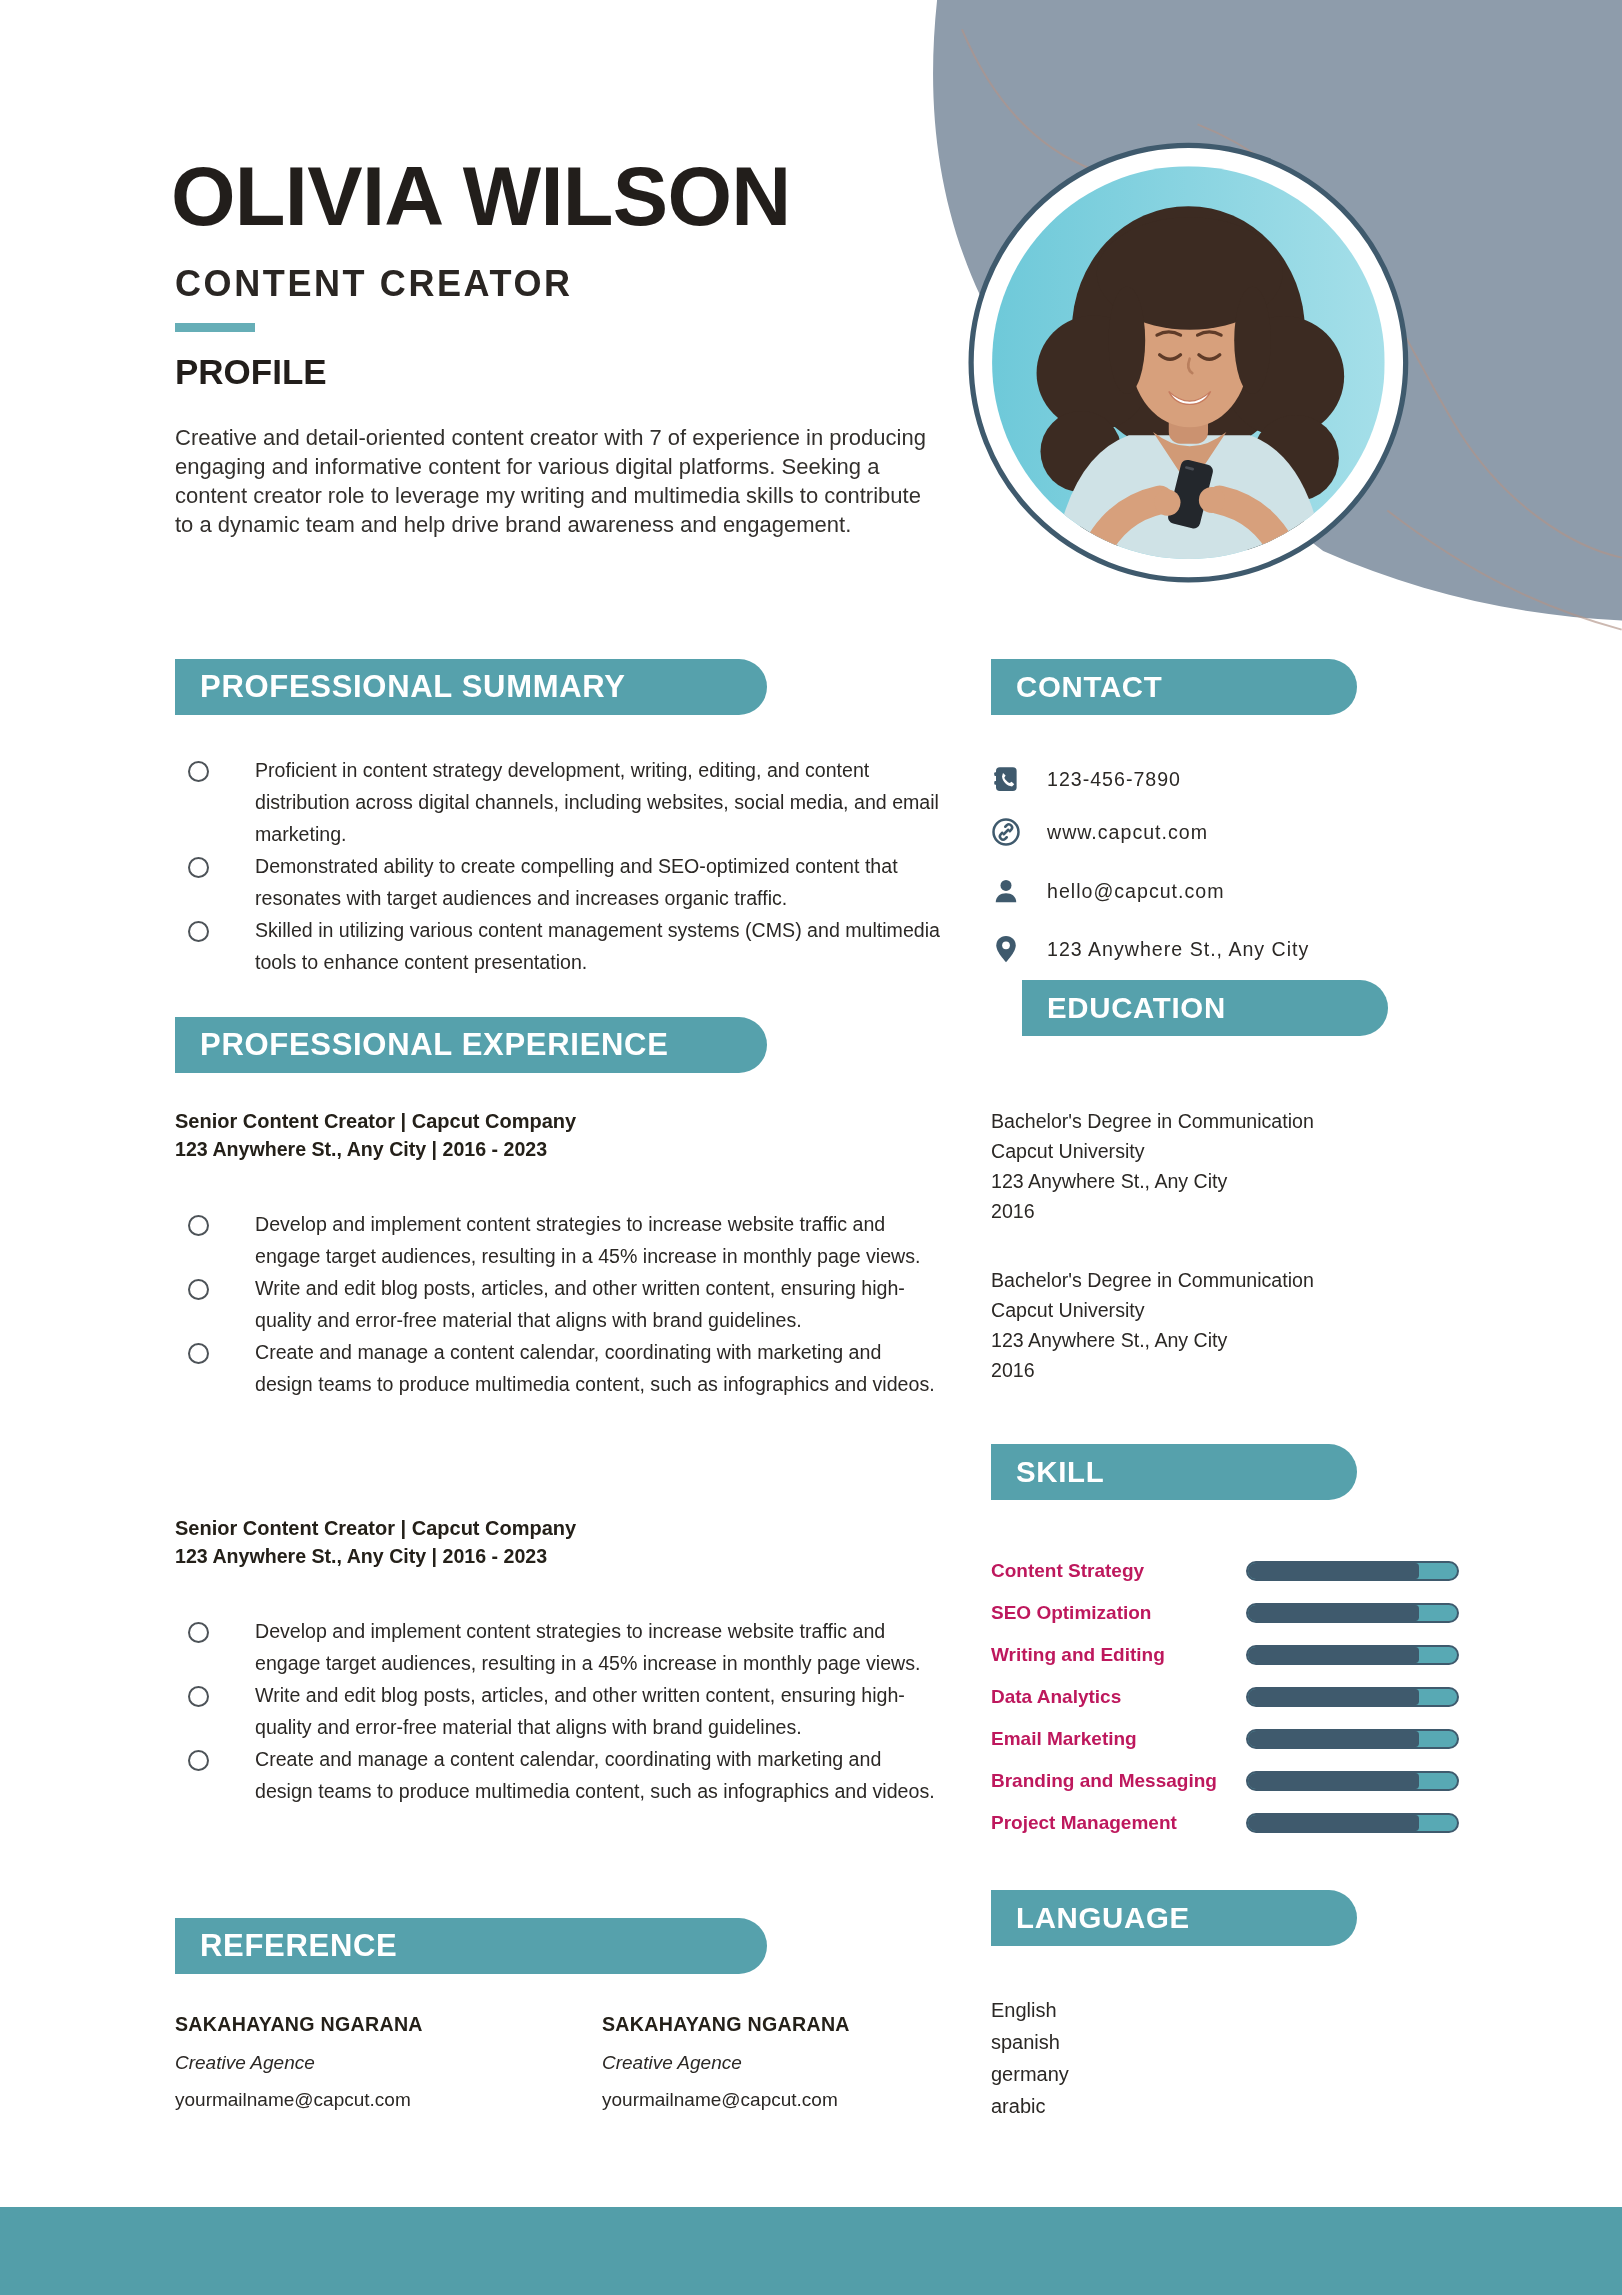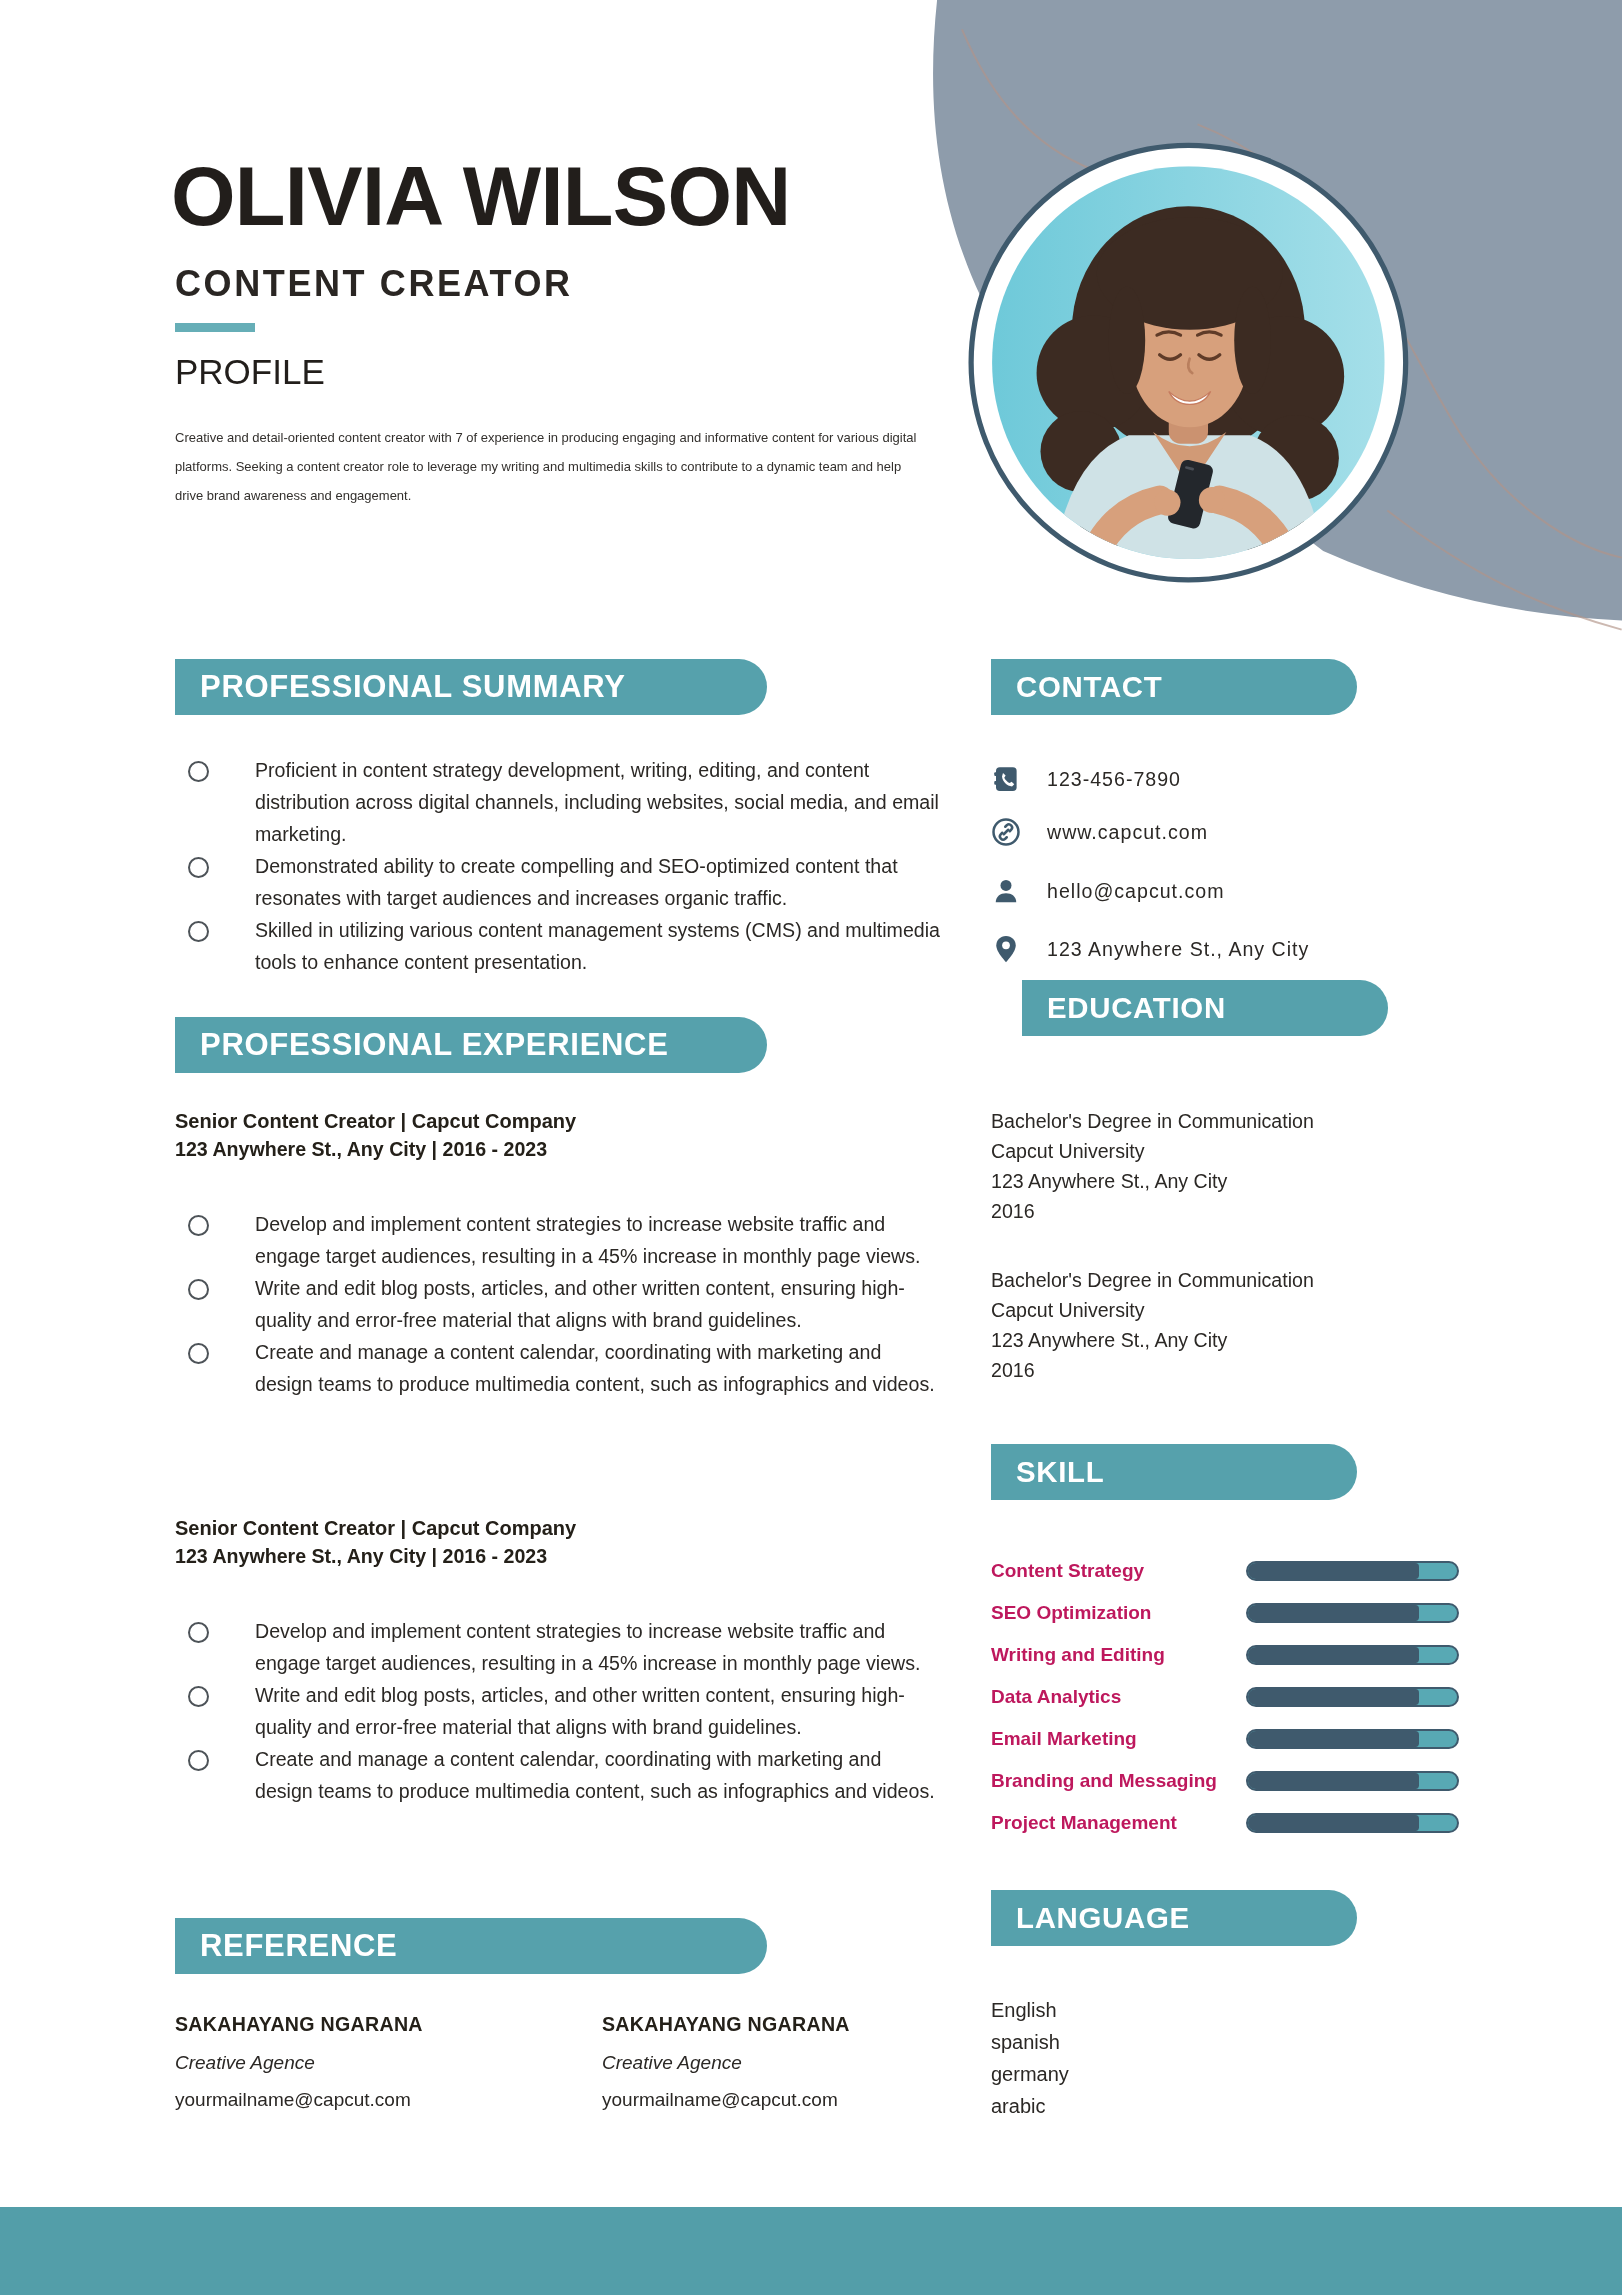--- a/index.html
+++ b/index.html
@@ -6,22 +6,22 @@
   .page{position:relative;width:1623px;height:2295px;background:#ffffff;
         font-family:"Liberation Sans",sans-serif;color:#322f2c;overflow:hidden;}
 
   
   .hero-svg{position:absolute;left:903px;top:0;width:720px;height:661px;}
   .name{position:absolute;left:171px;top:149px;font-size:83px;font-weight:800;
         letter-spacing:-0.7px;color:#221e1b;white-space:nowrap;}
   .subtitle{position:absolute;left:175px;top:263px;font-size:36px;font-weight:600;
         letter-spacing:2.6px;color:#2a2623;white-space:nowrap;}
   .rule{position:absolute;left:175px;top:323px;width:80px;height:9.2px;background:#66aeb7;}
-  .profile-h{position:absolute;left:175px;top:352px;font-size:35px;font-weight:400;color:#221e1b;}
-  .profile-p{position:absolute;left:175px;top:423px;width:756px;font-size:13px;
+  .profile-h{position:absolute;left:175px;top:352px;font-size:35px;font-weight:700;color:#221e1b;}
+  .profile-p{position:absolute;left:175px;top:423px;width:756px;font-size:22px;
         line-height:29px;color:#33302d;}
 
   
   .banner{position:absolute;height:56px;background:#56a1ac;border-radius:0 34px 34px 0;
         display:flex;align-items:center;color:#ffffff;font-weight:700;letter-spacing:0.7px;}
   .banner-l{left:175px;width:592px;font-size:31px;padding-left:25px;box-sizing:border-box;}
   .banner-r{left:991px;width:366px;font-size:29.4px;padding-left:25px;box-sizing:border-box;}
   #b-summary{top:659px;}
   #b-experience{top:1017px;}
   #b-reference{top:1918px;}

